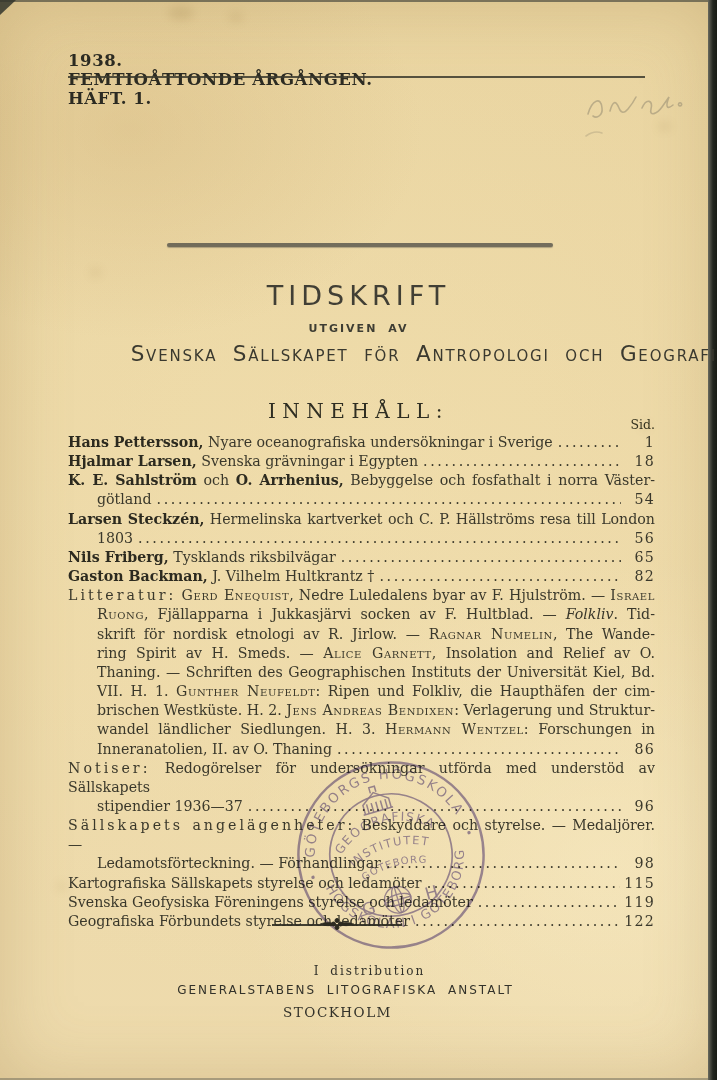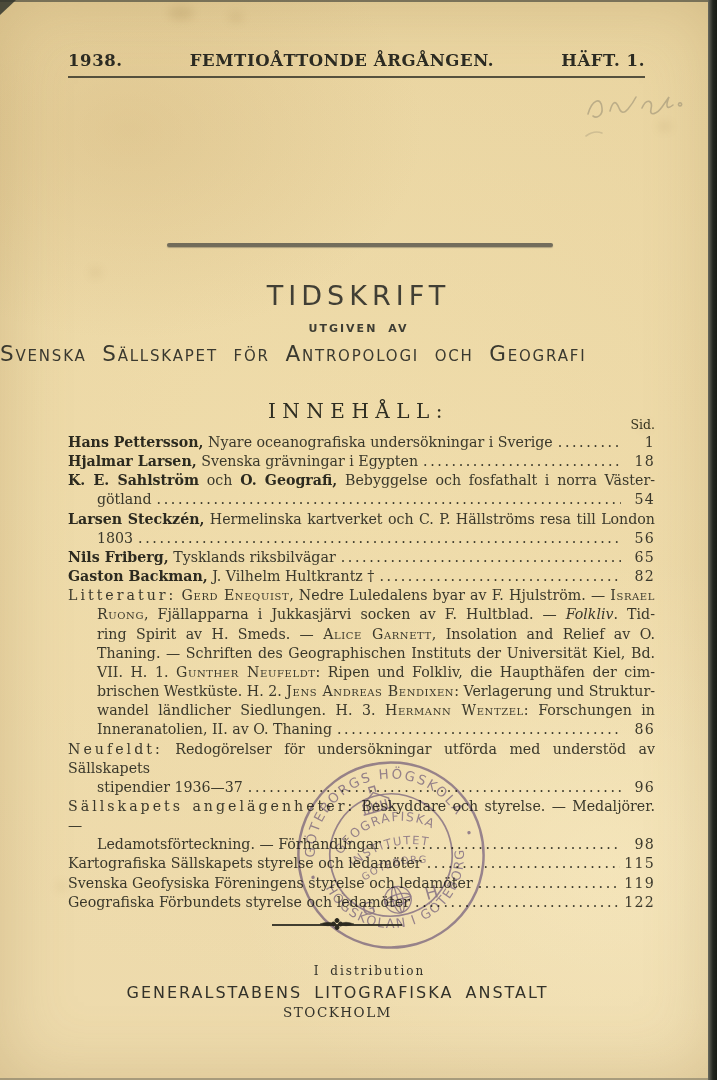--- a/index.html
+++ b/index.html
@@ -14,32 +14,32 @@
     font-family:"DejaVu Serif", serif; color:#39372a;}
   .abs{position:absolute;}
   
   .spot{position:absolute;border-radius:50%;background:#8a6b33;filter:blur(5px);pointer-events:none;}
   .edge-top{top:0;left:0;right:0;height:2px;background:#43453a;opacity:.65;}
   .edge-bottom{bottom:0;left:0;right:0;height:2px;background:#6b695a;opacity:.5;}
   .edge-right{top:0;bottom:0;right:0;width:9px;background:linear-gradient(to right,#6a6a5e 0%,#23261f 55%,#181b14 100%);}
   .corner-tear{top:0;left:0;width:16px;height:15px;background:#33352c;opacity:.85;clip-path:polygon(0 0,100% 0,0 100%);}
   
   .hdr{top:51px;left:68px;width:577px;display:flex;justify-content:space-between;align-items:flex-start;
-       font-weight:700;font-size:16.5px;letter-spacing:.6px;color:#2c2b22;}
+       font-weight:700;font-size:16.5px;letter-spacing:.6px;color:#2c2b22;flex-direction:column;}
   .hdr-rule{top:76px;left:68px;width:577px;height:2px;background:#3b392d;opacity:.85;}
   
   .ymer{top:128px;left:0;right:10px;text-align:center;font-size:108px;line-height:1.05;
         letter-spacing:.14em;text-indent:.14em;color:#ce3a1e;font-weight:400;}
   .ymer-rule{top:243px;left:167px;width:386px;height:3.5px;background:#55534a;border-radius:2px;
         opacity:.8;box-shadow:0 1px 1px rgba(85,83,74,.5);}
   .tidskrift{top:280px;left:0;right:0;text-align:center;font-family:"DejaVu Sans",sans-serif;
         font-size:27px;letter-spacing:5px;color:#413f35;}
   .utgiven{top:322px;left:0;right:0;text-align:center;font-family:"DejaVu Sans",sans-serif;
         font-size:11px;font-weight:700;letter-spacing:2px;word-spacing:5px;color:#3e3d33;}
-  .society{top:341px;left:0;right:0;text-align:left;font-family:"DejaVu Sans",sans-serif;
+  .society{top:341px;left:0;right:0;text-align:right;font-family:"DejaVu Sans",sans-serif;
         font-variant-caps:small-caps;font-size:21.5px;letter-spacing:1.8px;word-spacing:7px;color:#3a392f;}
   .innehall{top:399px;left:0;right:0;text-align:center;font-size:20px;letter-spacing:6.5px;color:#2f2e22;}
   .sid{top:417px;right:62px;font-size:12.5px;color:#35331f;}
   
   .toc{top:433px;left:68px;width:587px;font-size:14.2px;line-height:19.15px;color:#3a382b;}
   .toc-row{position:relative;}
   .leader{display:flex;align-items:flex-start;}
   .leader .toc-text{white-space:nowrap;flex:0 1 auto;overflow:hidden;}
   .dots{flex:1 1 0;min-width:10px;overflow:hidden;white-space:nowrap;letter-spacing:2.6px;
         margin-left:5px;margin-right:4px;color:#3c3a2c;}
@@ -54,21 +54,21 @@
   .divider{top:924px;left:272px;width:130px;height:1.5px;background:#2e2c22;opacity:.9;}
   .ornament{top:916px;left:318px;width:38px;height:16px;}
   
   .stamp{top:750px;left:286px;width:210px;height:210px;mix-blend-mode:multiply;opacity:.8;}
   .stamp text{font-family:"DejaVu Sans",sans-serif;}
   
   .handwriting{top:70px;left:580px;width:135px;height:75px;}
   
   .footer{left:0;width:675px;text-align:center;}
   .f1{top:964px;font-size:12px;letter-spacing:2px;word-spacing:4px;color:#33322a;margin-left:32px;}
-  .f2{top:983px;font-family:"DejaVu Sans",sans-serif;font-size:16px;letter-spacing:2px;word-spacing:5px;color:#33322a;}
+  .f2{top:983px;font-family:"DejaVu Sans",sans-serif;font-size:12px;letter-spacing:2px;word-spacing:5px;color:#33322a;padding-left:8px;}
   .f3{top:1004px;font-size:13.5px;letter-spacing:1.5px;color:#33322a;}
 </style>
 </head>
 <body>
 
 <div class="page">
 
   <div class="spot" style="top:6px;left:168px;width:26px;height:14px;opacity:.16;"></div>
   <div class="spot" style="top:12px;left:228px;width:16px;height:10px;opacity:.13;"></div>
   <div class="spot" style="top:268px;left:90px;width:11px;height:9px;opacity:.12;"></div>
@@ -109,21 +109,21 @@
       <div class="toc-row leader">
         <span class="toc-text"><span class="seg-b">Hans Pettersson,</span><span class="seg-n"> Nyare oceanografiska undersökningar i Sverige</span></span>
         <span class="dots">................................................................................................................................................................</span>
         <span class="pg">1</span>
       </div>
       <div class="toc-row leader">
         <span class="toc-text"><span class="seg-b">Hjalmar Larsen,</span><span class="seg-n"> Svenska grävningar i Egypten</span></span>
         <span class="dots">................................................................................................................................................................</span>
         <span class="pg">18</span>
       </div>
-      <div class="toc-row fill"><span class="toc-text"><span class="seg-b">K. E. Sahlström</span><span class="seg-n"> och </span><span class="seg-b">O. Geografi,</span><span class="seg-n"> Bebyggelse och fosfathalt i norra Väster-</span></span></div>
+      <div class="toc-row fill"><span class="toc-text"><span class="seg-b">K. E. Sahlström</span><span class="seg-n"> och </span><span class="seg-b">O. Arrhenius,</span><span class="seg-n"> Bebyggelse och fosfathalt i norra Väster-</span></span></div>
       <div class="toc-row indent leader">
         <span class="toc-text"><span class="seg-n">götland</span></span>
         <span class="dots">................................................................................................................................................................</span>
         <span class="pg">54</span>
       </div>
       <div class="toc-row fill"><span class="toc-text"><span class="seg-b">Larsen Steckzén,</span><span class="seg-n"> Hermelinska kartverket och C. P. Hällströms resa till London</span></span></div>
       <div class="toc-row indent leader">
         <span class="toc-text"><span class="seg-n">1803</span></span>
         <span class="dots">................................................................................................................................................................</span>
         <span class="pg">56</span>
@@ -133,31 +133,32 @@
         <span class="dots">................................................................................................................................................................</span>
         <span class="pg">65</span>
       </div>
       <div class="toc-row leader">
         <span class="toc-text"><span class="seg-b">Gaston Backman,</span><span class="seg-n"> J. Vilhelm Hultkrantz †</span></span>
         <span class="dots">................................................................................................................................................................</span>
         <span class="pg">82</span>
       </div>
       <div class="toc-row fill"><span class="toc-text"><span class="seg-sp">Litteratur:</span><span class="seg-n"> </span><span class="seg-sc">Gerd Enequist</span><span class="seg-n">, Nedre Luledalens byar av F. Hjulström. — </span><span class="seg-sc">Israel</span></span></div>
       <div class="toc-row indent fill"><span class="toc-text"><span class="seg-sc">Ruong</span><span class="seg-n">, Fjällapparna i Jukkasjärvi socken av F. Hultblad. — </span><span class="seg-i">Folkliv</span><span class="seg-n">. Tid-</span></span></div>
+      <div class="toc-row indent fill"><span class="toc-text"><span class="seg-n">skrift för nordisk etnologi av R. Jirlow. — </span><span class="seg-sc">Ragnar Numelin</span><span class="seg-n">, The Wande-</span></span></div>
       <div class="toc-row indent fill"><span class="toc-text"><span class="seg-n">ring Spirit av H. Smeds. — </span><span class="seg-sc">Alice Garnett</span><span class="seg-n">, Insolation and Relief av O.</span></span></div>
       <div class="toc-row indent fill"><span class="toc-text"><span class="seg-n">Thaning. — Schriften des Geographischen Instituts der Universität Kiel, Bd.</span></span></div>
       <div class="toc-row indent fill"><span class="toc-text"><span class="seg-n">VII. H. 1. </span><span class="seg-sc">Gunther Neufeldt</span><span class="seg-n">: Ripen und Folkliv, die Haupthäfen der cim-</span></span></div>
       <div class="toc-row indent fill"><span class="toc-text"><span class="seg-n">brischen Westküste. H. 2. </span><span class="seg-sc">Jens Andreas Bendixen</span><span class="seg-n">: Verlagerung und Struktur-</span></span></div>
       <div class="toc-row indent fill"><span class="toc-text"><span class="seg-n">wandel ländlicher Siedlungen. H. 3. </span><span class="seg-sc">Hermann Wentzel</span><span class="seg-n">: Forschungen in</span></span></div>
       <div class="toc-row indent leader">
         <span class="toc-text"><span class="seg-n">Inneranatolien, II. av O. Thaning</span></span>
         <span class="dots">................................................................................................................................................................</span>
         <span class="pg">86</span>
       </div>
-      <div class="toc-row fill"><span class="toc-text"><span class="seg-sp">Neufeldt:</span><span class="seg-n"> Redogörelser för undersökningar utförda med understöd av Sällskapets</span></span></div>
+      <div class="toc-row fill"><span class="toc-text"><span class="seg-sp">Notiser:</span><span class="seg-n"> Redogörelser för undersökningar utförda med understöd av Sällskapets</span></span></div>
       <div class="toc-row indent leader">
         <span class="toc-text"><span class="seg-n">stipendier 1936—37</span></span>
         <span class="dots">................................................................................................................................................................</span>
         <span class="pg">96</span>
       </div>
       <div class="toc-row fill"><span class="toc-text"><span class="seg-sp">Sällskapets angelägenheter:</span><span class="seg-n"> Beskyddare och styrelse. — Medaljörer. —</span></span></div>
       <div class="toc-row indent leader">
         <span class="toc-text"><span class="seg-n">Ledamotsförteckning. — Förhandlingar</span></span>
         <span class="dots">................................................................................................................................................................</span>
         <span class="pg">98</span>

